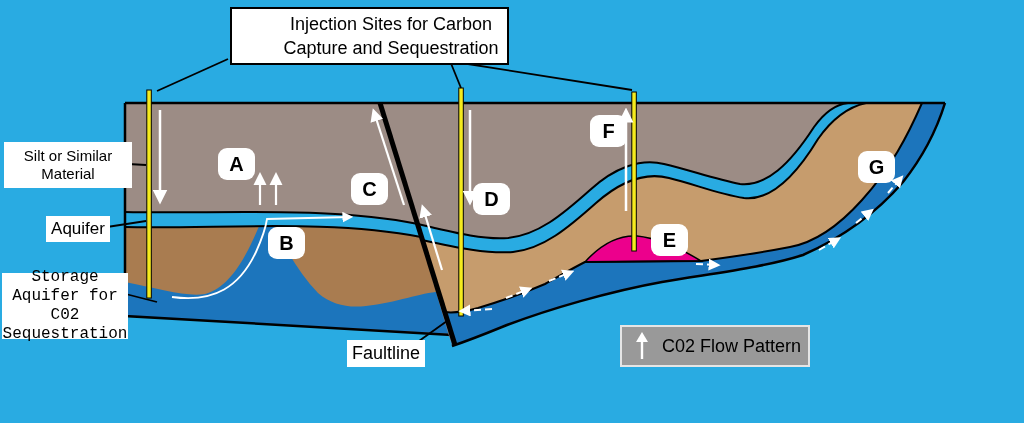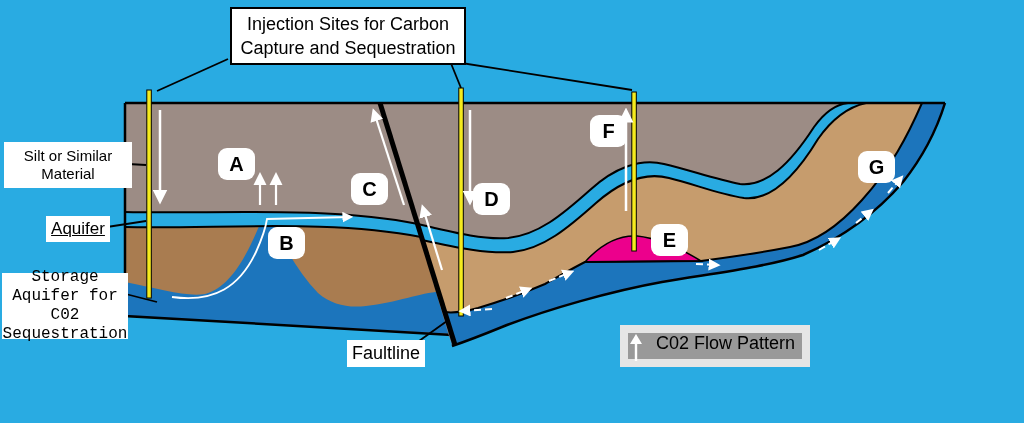--- a/index.html
+++ b/index.html
@@ -3,31 +3,31 @@
 <meta charset="utf-8">
 <style>
   html,body{margin:0;padding:0;background:#29ABE2;}
   .stage{position:relative;width:1024px;height:423px;background:#29ABE2;
          font-family:"Liberation Sans",sans-serif;overflow:hidden;}
   .stage svg.geo{position:absolute;left:0;top:0;}
   .label-box{position:absolute;background:#FFFFFF;color:#000;display:flex;
              align-items:center;justify-content:center;text-align:center;
              line-height:1.18;z-index:5;}
   .title-box{left:230px;top:7px;width:232px;height:54px;border:2px solid #000;
-             font-size:18px;line-height:1.35;}
+             font-size:18px;line-height:1.35;padding-left:43px;}
   .silt-box{left:4px;top:142px;width:128px;height:46px;font-size:15px;}
-  .aquifer-box{left:46px;top:216px;width:64px;height:26px;font-size:17px;text-decoration:underline;}
+  .aquifer-box{left:46px;top:216px;width:64px;height:26px;font-size:17px;}
   .storage-box{left:2px;top:273px;width:126px;height:66px;font-size:16px;font-family:Liberation Mono, monospace;}
   .fault-box{left:347px;top:340px;width:78px;height:27px;font-size:18px;}
   .badge{position:absolute;background:#FFFFFF;border-radius:9px;color:#000;
          font-weight:bold;font-size:20px;display:flex;align-items:center;
          justify-content:center;width:37px;height:32px;z-index:6;}
   .legend{position:absolute;left:620px;top:325px;width:190px;height:42px;
-          background:#999999;border:8px solid #e5e5e5;display:flex;
-          gap:12px;box-sizing:border-box;
+          background:#999999;border:2px solid #e5e5e5;display:flex;
+          align-items:center;gap:12px;padding-left:12px;box-sizing:border-box;
           color:#000;font-size:18px;z-index:5;}
 </style>
 </head>
 <body>
 
 <div class="stage">
 
   <svg class="geo" width="1024" height="423" viewBox="0 0 1024 423">
     <defs>
       <marker id="ah" viewBox="0 0 10 10" refX="7" refY="5" markerWidth="6" markerHeight="6" orient="auto-start-reverse">

